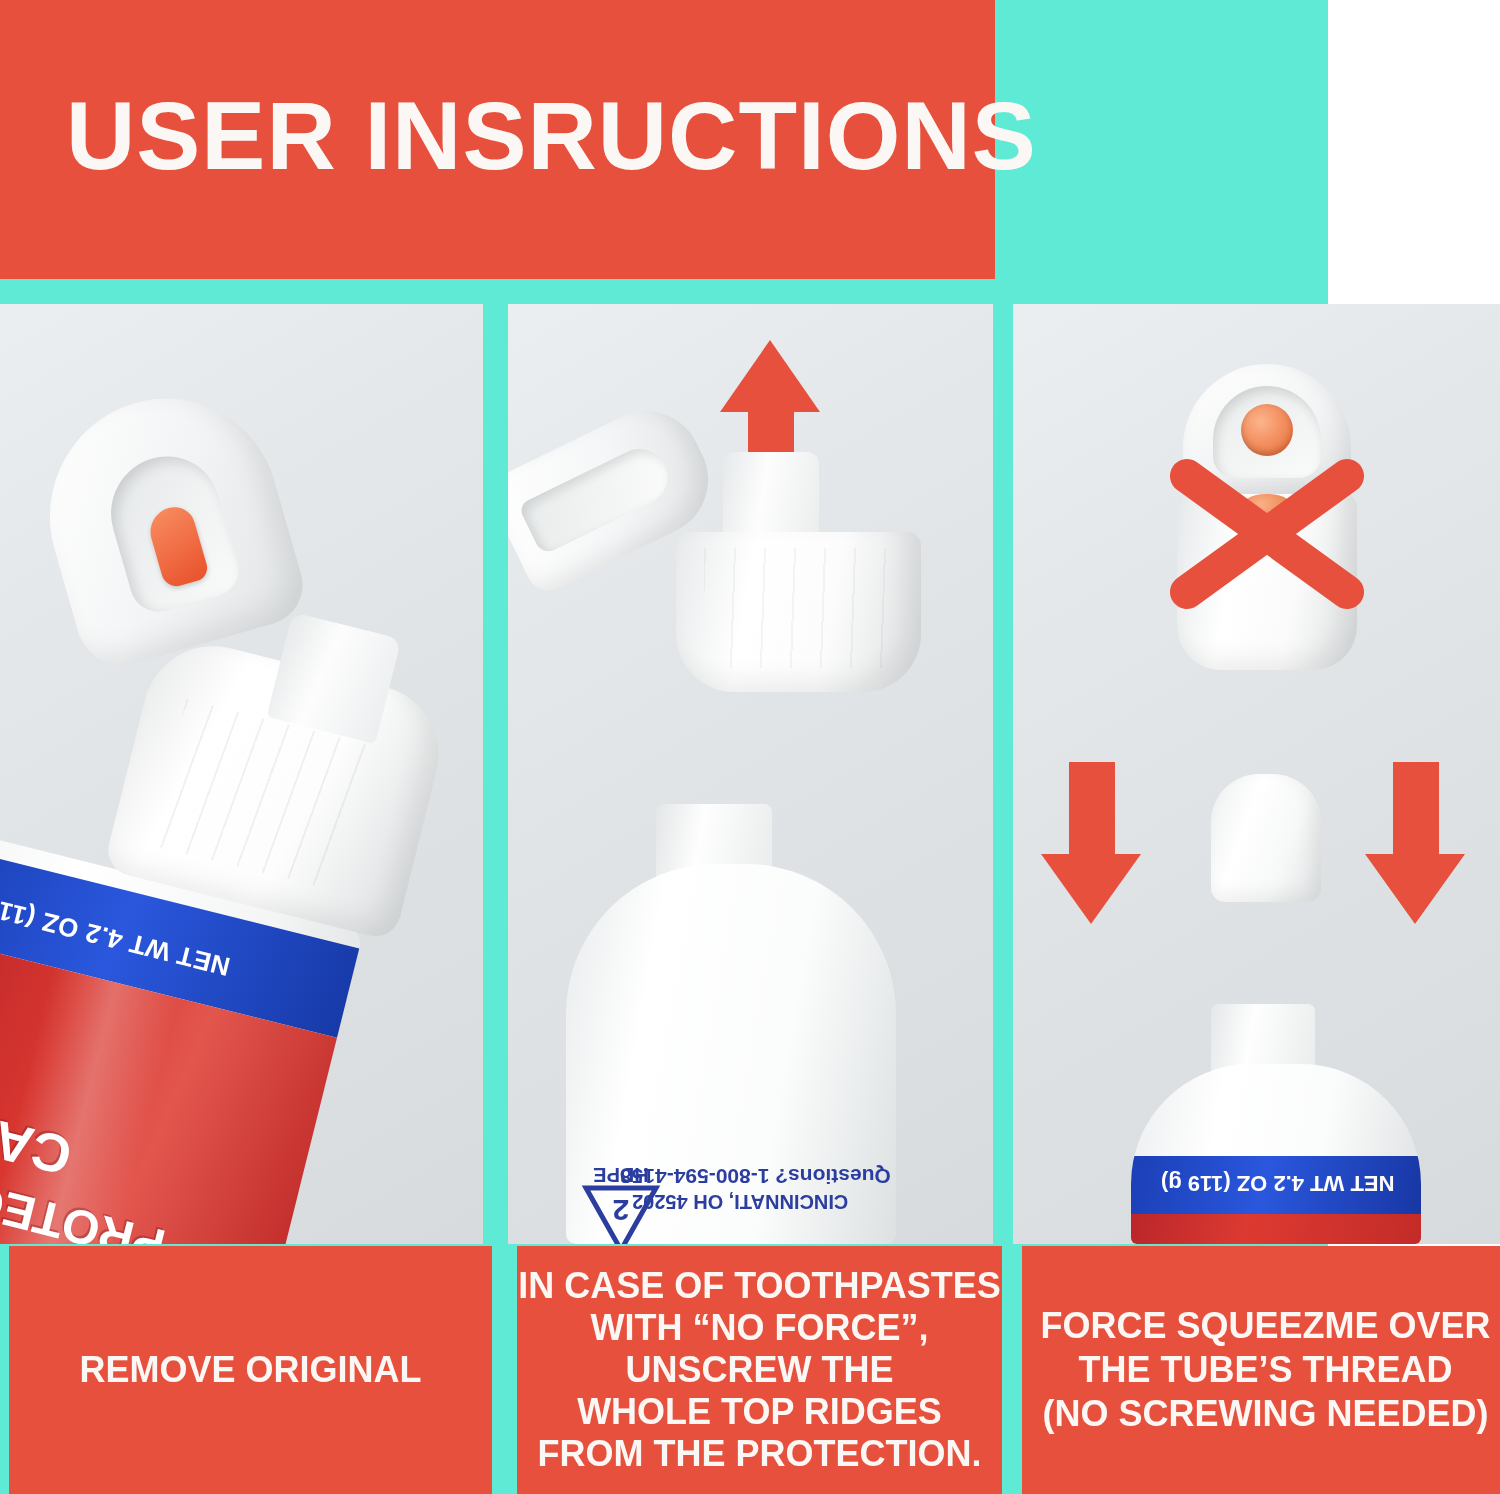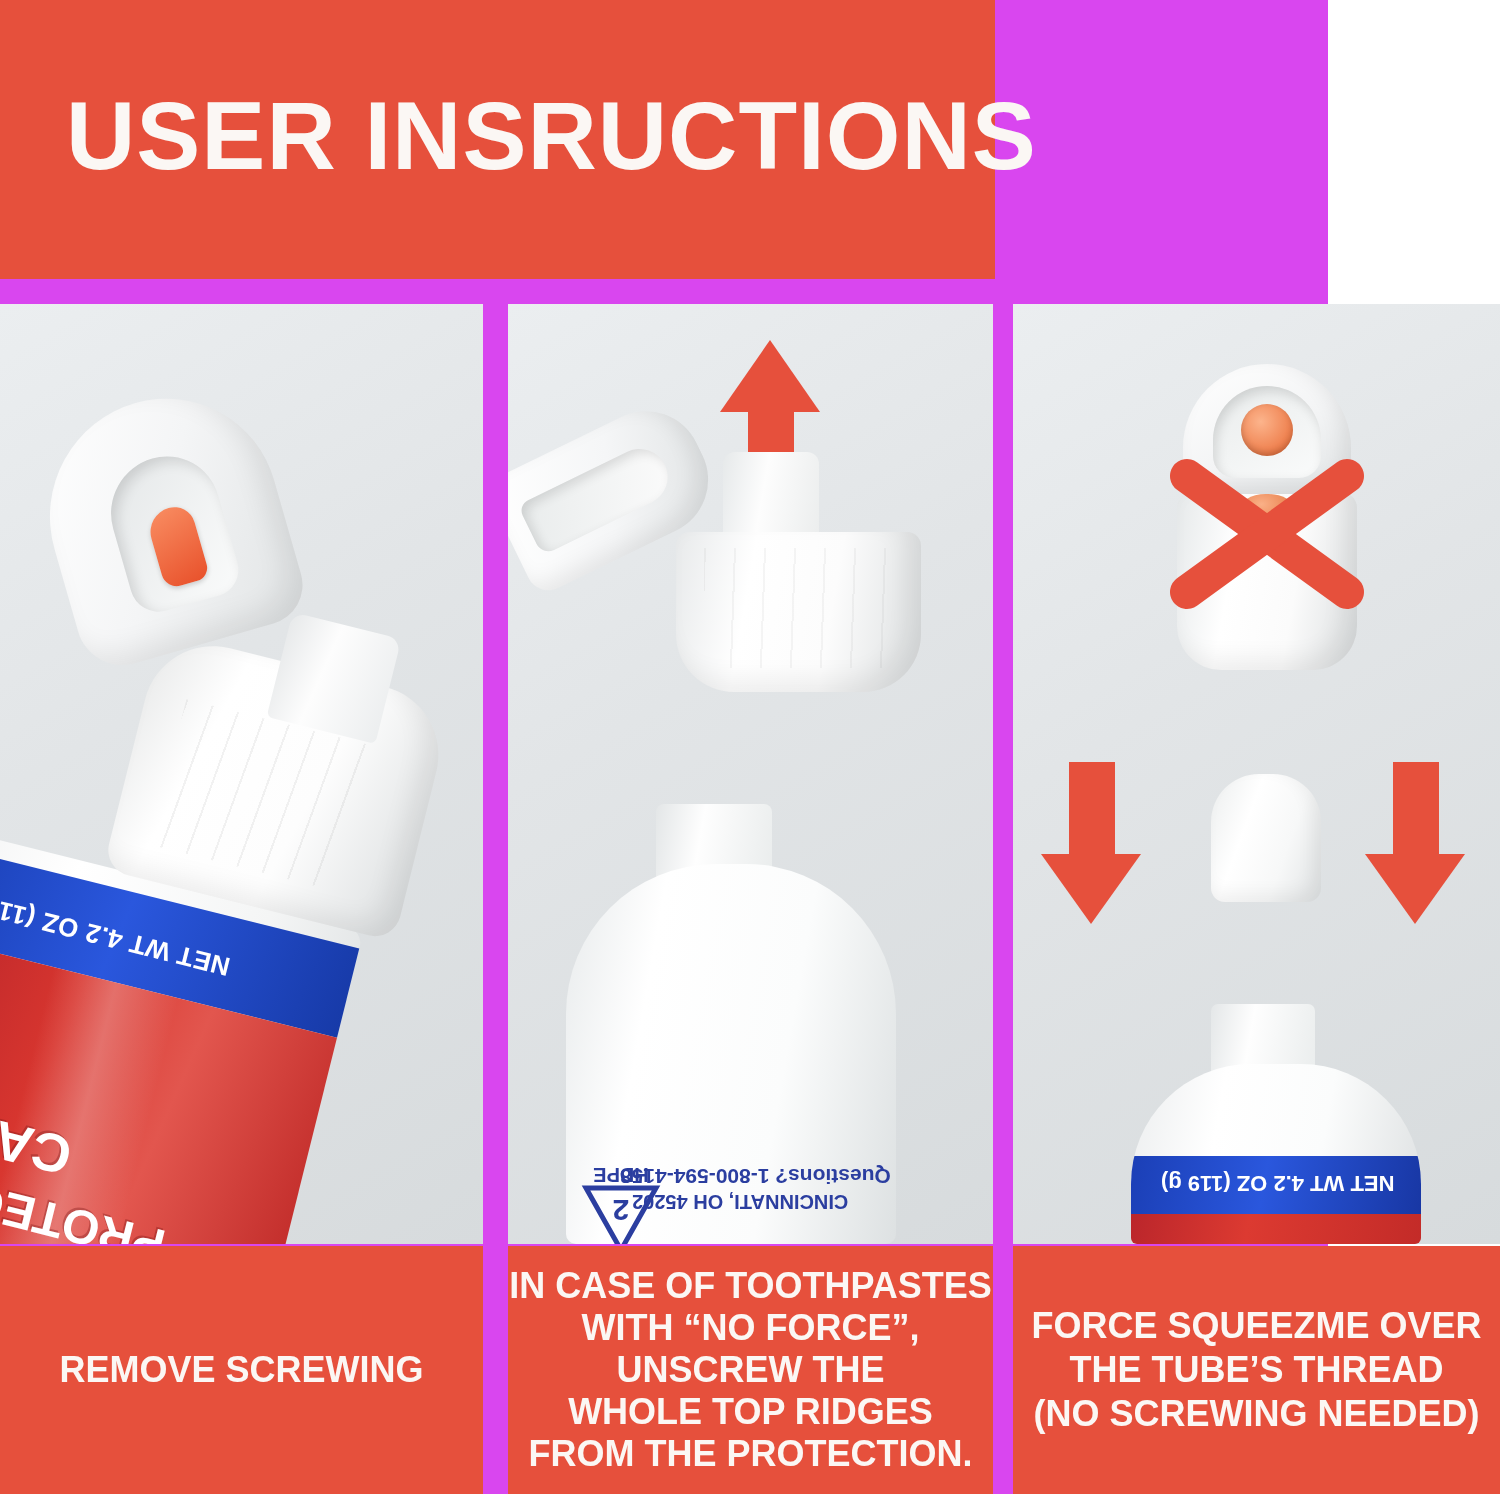--- a/index.html
+++ b/index.html
@@ -1,35 +1,35 @@
 <!DOCTYPE html>
 <html><head>
 <meta charset="utf-8">
 <style>
   html,body{margin:0;padding:0;background:#ffffff;}
   body{width:1500px;height:1494px;font-family:"Liberation Sans",sans-serif;overflow:hidden;}
-  .page{position:relative;width:1328px;height:1494px;background:#d946ef;}
+  .page{position:relative;width:1328px;height:1494px;background:#5eead4;}
 
   
   .header-band{position:absolute;left:0;top:0;width:995px;height:279px;background:var(--accent,#E6503C);}
   .header-title{position:absolute;left:66px;top:86px;width:900px;font-size:96px;font-weight:bold;
       letter-spacing:1px;color:#fbf7f4;line-height:100px;white-space:nowrap;}
 
   
   .panels{position:absolute;left:0;top:304px;width:1500px;height:940px;}
   .panel{position:absolute;top:0;height:940px;overflow:hidden;
       background:linear-gradient(150deg,#ebeef0 0%,#e2e5e7 40%,#d7dbdd 100%);}
   .p1{left:0;width:483px;}
   .p2{left:508px;width:485px;}
   .p3{left:1013px;width:487px;}
 
   
   .captions{position:absolute;left:0;top:1246px;width:1500px;height:248px;}
   .caption{position:absolute;top:0;height:248px;background:var(--accent,#E6503C);
-      display:flex;align-items:center;justify-content:center;text-align:center;}
+      display:flex;align-items:center;justify-content:center;text-align:center;margin-left:9px;}
   .c1{left:0;width:483px;}
   .c2{left:508px;width:485px;}
   .c3{left:1013px;width:487px;}
   .cap-text{color:#fbf7f4;font-weight:bold;line-height:1.22;padding:0 14px;}
   .c1 .cap-text{font-size:36px;}
   .c2 .cap-text{font-size:36px;line-height:1.17;}
   .c3 .cap-text{font-size:36px;}
   .cap-line{display:block;white-space:nowrap;}
 
   
@@ -258,21 +258,21 @@
           <div class="b3-red"></div>
         </div>
       </div>
     </div>
   </div>
 
   <div class="captions">
 
     <div class="caption c1">
       <div class="cap-text">
-        <span class="cap-line">REMOVE SCREWING</span>
+        <span class="cap-line">REMOVE ORIGINAL</span>
       </div>
     </div>
 
     <div class="caption c2">
       <div class="cap-text">
         <span class="cap-line">IN CASE OF TOOTHPASTES</span>
         <span class="cap-line">WITH “NO FORCE”,</span>
         <span class="cap-line">UNSCREW THE</span>
         <span class="cap-line">WHOLE TOP RIDGES</span>
         <span class="cap-line">FROM THE PROTECTION.</span>

